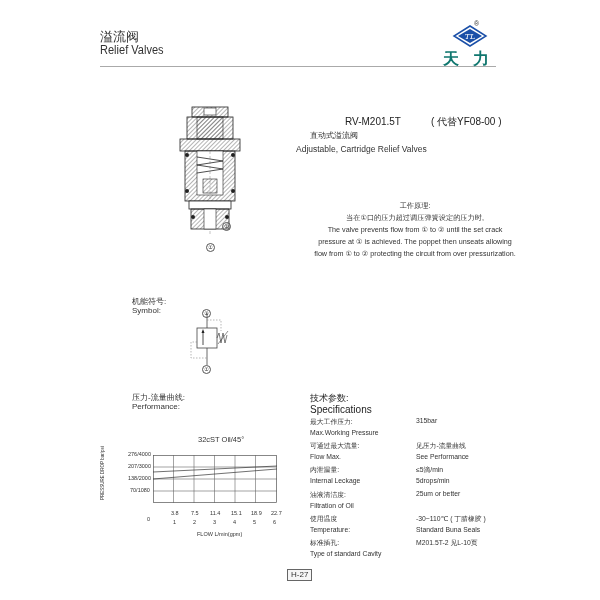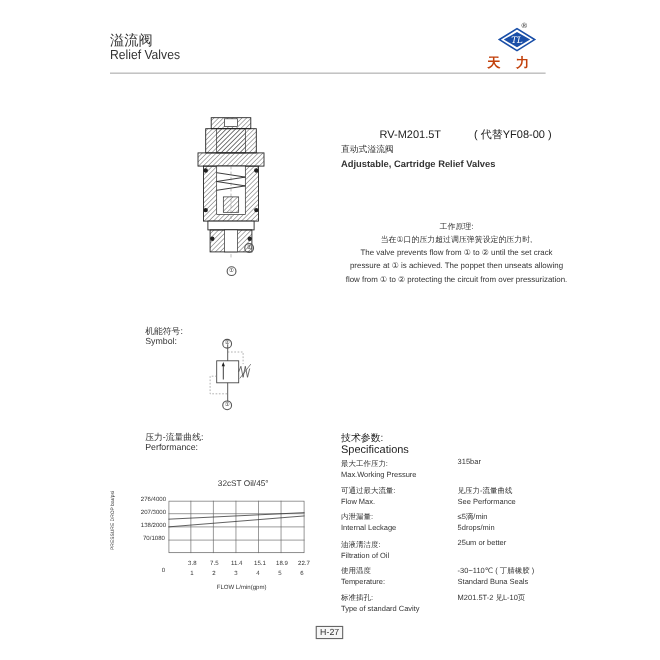--- a/index.html
+++ b/index.html
@@ -3,27 +3,27 @@
 <meta charset="utf-8">
 <style>
   html, body { margin: 0; padding: 0; background: #ffffff; }
   body { width: 600px; height: 600px; position: relative; overflow: hidden;
          font-family: "Liberation Sans", "DejaVu Sans", sans-serif; color: #222; }
   .abs { position: absolute; }
   .hdr-cn { left: 100px; top: 28px; font-size: 13px; color: #333; }
   .hdr-en { left: 100px; top: 43px; font-size: 12px; color: #333; transform: scaleX(0.92); transform-origin: left; }
   .hdr-line { left: 100px; top: 66px; width: 396px; height: 1px; background: #aaa; }
   .logo { left: 440px; top: 22px; width: 60px; height: 42px; }
-  .logo-text { left: 443px; top: 49px; font-size: 12px; font-weight: bold; font-family: "DejaVu Serif", serif; letter-spacing: 14px; color: #c2410c; }
+  .logo-text { left: 443px; top: 49px; font-size: 16px; font-weight: bold; font-family: "DejaVu Serif", serif; letter-spacing: 14px; color: #0f766e; }
   .reg { left: 474px; top: 20px; font-size: 7px; color: #333; }
 
   .model { left: 310px; top: 115px; font-size: 10px; color: #222; padding-left: 35px; }
   .model .alt { margin-left: 30px; }
   .sub-cn { left: 310px; top: 130px; font-size: 8px; color: #333; }
-  .sub-en { left: 310px; top: 144px; font-size: 8.5px; color: #333; font-weight: bold; }
+  .sub-en { left: 296px; top: 144px; font-size: 8.5px; color: #333; }
 
   .op { left: 310px; top: 200px; width: 210px; }
   .op div { white-space: nowrap; font-size: 7.2px; line-height: 12.1px; color: #333; text-align: center; }
   .circ { display: inline-block; width: 7px; height: 7px; border: 0.7px solid #555; border-radius: 50%; font-size: 5px; line-height: 7px; text-align: center; vertical-align: middle; }
 
   .sym-cn { left: 132px; top: 296px; font-size: 8px; color: #333; }
   .sym-en { left: 132px; top: 306px; font-size: 8px; color: #333; text-align: right; }
 
   .perf-cn { left: 132px; top: 392px; font-size: 8px; color: #333; }
   .perf-en { left: 132px; top: 402px; font-size: 8px; color: #333; }

